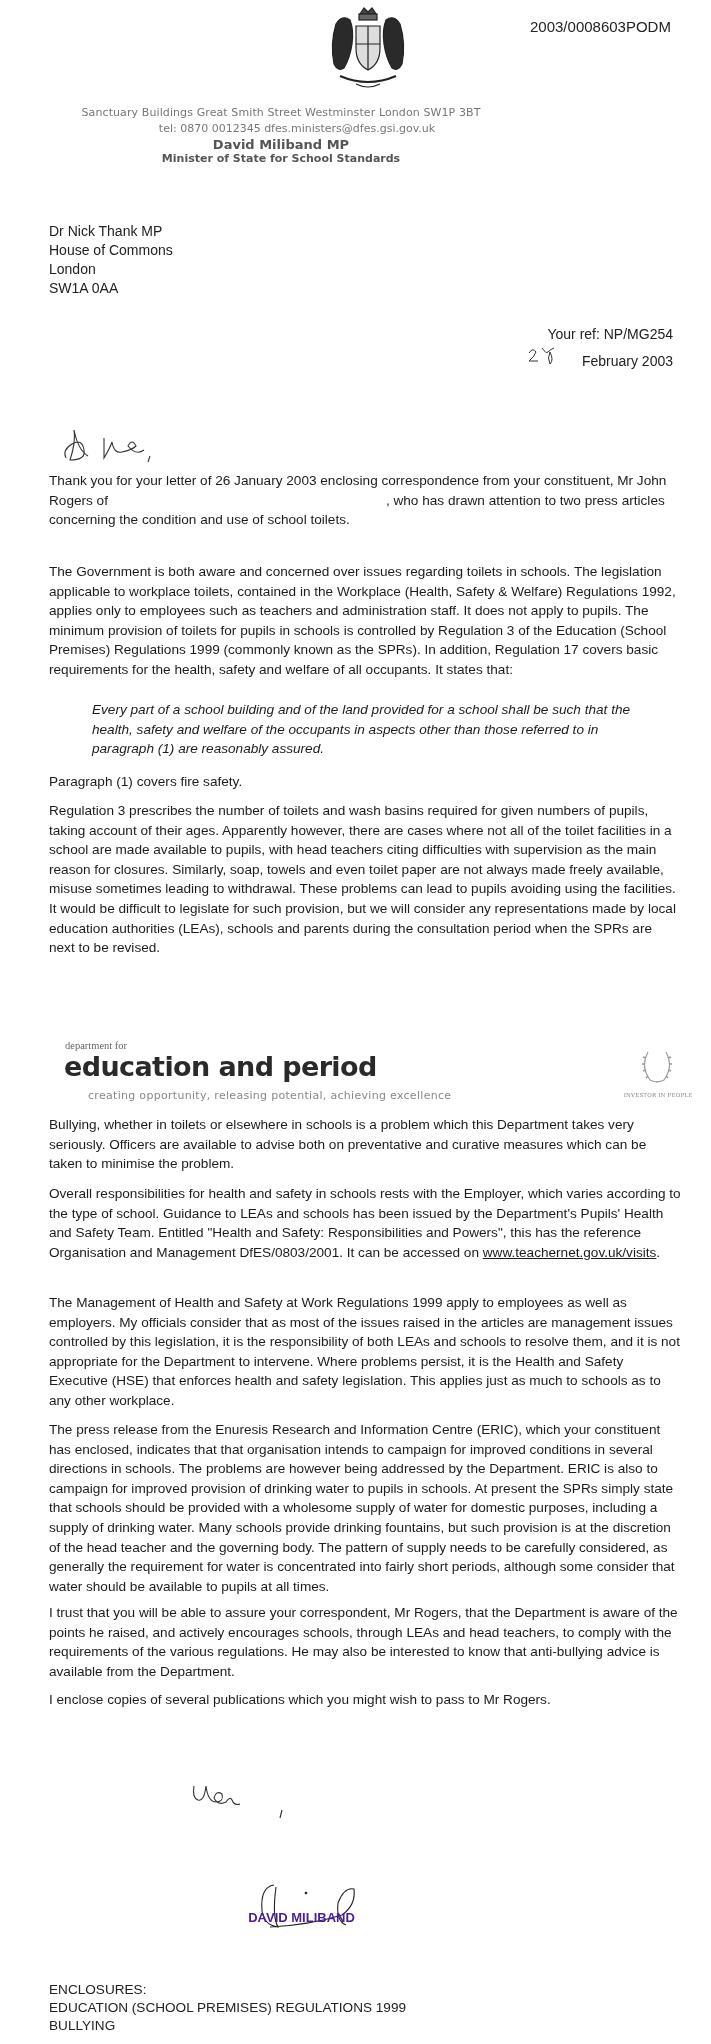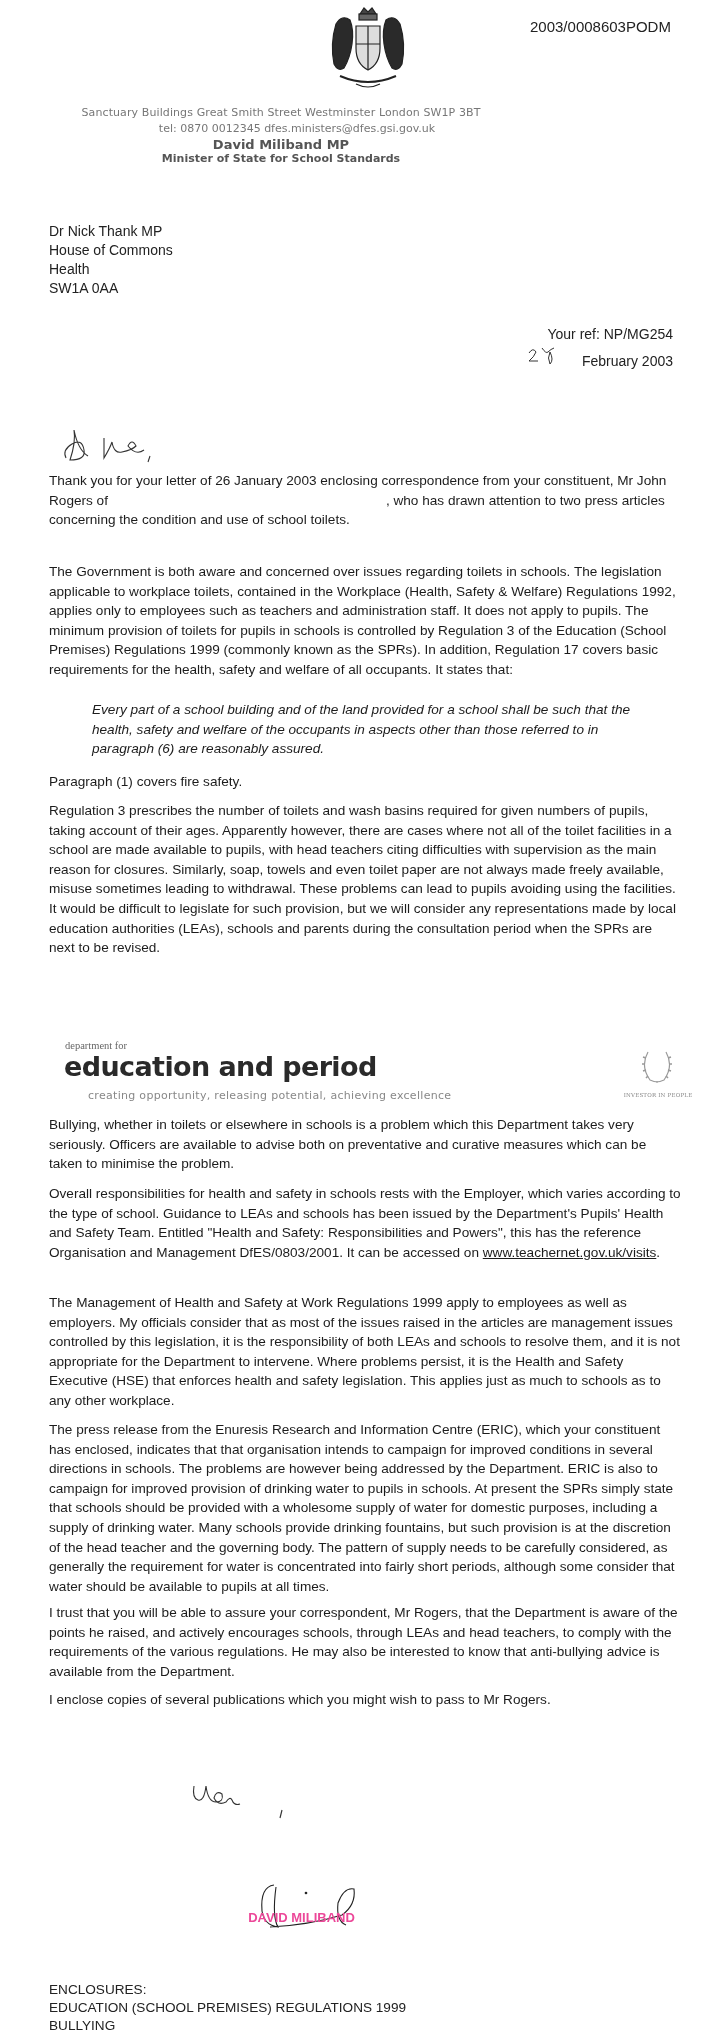--- a/index.html
+++ b/index.html
@@ -26,21 +26,21 @@
 
   .dfes-pre { left: 65px; top: 1040px; font-family: Liberation Serif, serif; font-size: 10.5px; color: #666; }
   .dfes-title { left: 64px; top: 1051px; font-family: "DejaVu Sans", sans-serif; font-size: 27px; font-weight: bold; color: #2a2a2a; letter-spacing: -0.6px; }
   .dfes-tag { left: 65px; top: 1089px; font-family: "DejaVu Sans", sans-serif; font-size: 11px; color: #888; letter-spacing: 0.3px; margin-left: 23px; }
   .iip-logo { left: 640px; top: 1046px; width: 34px; height: 38px; }
   .iip-text { left: 618px; top: 1092px; width: 80px; text-align: center; font-family: "DejaVu Serif", serif; font-size: 5.5px; color: #888; letter-spacing: 0.2px; }
 
   .link { text-decoration: underline; color: #1c1c1c; }
   .closing-hand { left: 190px; top: 1780px; width: 110px; height: 50px; }
   .signature { left: 250px; top: 1875px; width: 130px; height: 60px; }
-  .signatory { left: 0; width: 603px; text-align: center; top: 1910px; font-size: 13px; font-weight: bold; color: #ec4899; }
+  .signatory { left: 0; width: 603px; text-align: center; top: 1910px; font-size: 13px; font-weight: bold; color: #4c1d95; }
   .enclosures { left: 49px; top: 1981px; font-size: 13.6px; line-height: 18px; color: #222; }
 </style>
 </head>
 <body>
 
 <svg class="abs crest" viewBox="0 0 84 92">
   <g fill="none" stroke="#222" stroke-width="1.2">
     <path d="M34 10 l4 -6 l4 4 l4 -4 l4 6 z" fill="#444"></path>
     <rect x="33" y="10" width="18" height="6" fill="#666"></rect>
     <path d="M30 22 h24 v22 q0 16 -12 22 q-12 -6 -12 -22 z" fill="#ddd"></path>
@@ -55,21 +55,21 @@
 <div class="abs ref-code">2003/0008603PODM</div>
 
 <div class="abs letterhead lh-addr">Sanctuary Buildings  Great Smith Street  Westminster  London  SW1P 3BT</div>
 <div class="abs letterhead lh-tel">tel: 0870 0012345  dfes.ministers@dfes.gsi.gov.uk</div>
 <div class="abs letterhead lh-name">David Miliband MP</div>
 <div class="abs letterhead lh-role">Minister of State for School Standards</div>
 
 <div class="abs recipient">
   <div>Dr Nick Thank MP</div>
   <div>House of Commons</div>
-  <div>Health</div>
+  <div>London</div>
   <div>SW1A 0AA</div>
 </div>
 
 <div class="abs your-ref">Your ref: NP/MG254</div>
 
 <svg class="abs date-hand" viewBox="0 0 34 24">
   <path d="M3 9 q4 -6 7 -1 q-2 5 -7 9 h9" fill="none" stroke="#333" stroke-width="1"></path>
   <path d="M16 4 q4 6 6 4 q3 -3 6 -4 M24 8 q-3 6 0 12 q4 -4 0 -12" fill="none" stroke="#333" stroke-width="1"></path>
 </svg>
 <div class="abs date">February 2003</div>
@@ -81,21 +81,21 @@
     <path d="M88 44 l2 -6"></path>
   </g>
 </svg>
 
 <div class="abs para" style="top:471px;">
   <span>Thank you for your letter of 26 January 2003 enclosing correspondence from your constituent, Mr John Rogers of</span><span class="gap"></span><span>, who has drawn attention to two press articles concerning the condition and use of school toilets.</span>
 </div>
 
 <div class="abs para" style="top:562px;">The Government is both aware and concerned over issues regarding toilets in schools. The legislation applicable to workplace toilets, contained in the Workplace (Health, Safety &amp; Welfare) Regulations 1992, applies only to employees such as teachers and administration staff.  It does not apply to pupils.  The minimum provision of toilets for pupils in schools is controlled by Regulation 3 of the Education (School Premises) Regulations 1999 (commonly known as the SPRs).  In addition, Regulation 17 covers basic requirements for the health, safety and welfare of all occupants.  It states that:</div>
 
-<div class="abs quote" style="top:700px;">Every part of a school building and of the land provided for a school shall be such that the health, safety and welfare of the occupants in aspects other than those referred to in paragraph (6) are reasonably assured.</div>
+<div class="abs quote" style="top:700px;">Every part of a school building and of the land provided for a school shall be such that the health, safety and welfare of the occupants in aspects other than those referred to in paragraph (1) are reasonably assured.</div>
 
 <div class="abs para" style="top:772px;">Paragraph (1) covers fire safety.</div>
 
 <div class="abs para" style="top:801px;">Regulation 3 prescribes the number of toilets and wash basins required for given numbers of pupils, taking account of their ages.  Apparently however, there are cases where not all of the toilet facilities in a school are made available to pupils, with head teachers citing difficulties with supervision as the main reason for closures.  Similarly, soap, towels and even toilet paper are not always made freely available, misuse sometimes leading to withdrawal.  These problems can lead to pupils avoiding using the facilities.  It would be difficult to legislate for such provision, but we will consider any representations made by local education authorities (LEAs), schools and parents during the consultation period when the SPRs are next to be revised.</div>
 
 <div class="abs dfes-pre">department for</div>
 <div class="abs dfes-title">education and period</div>
 <div class="abs dfes-tag">creating opportunity, releasing potential, achieving excellence</div>
 <svg class="abs iip-logo" viewBox="0 0 34 38">
   <g fill="none" stroke="#999" stroke-width="1.2">

